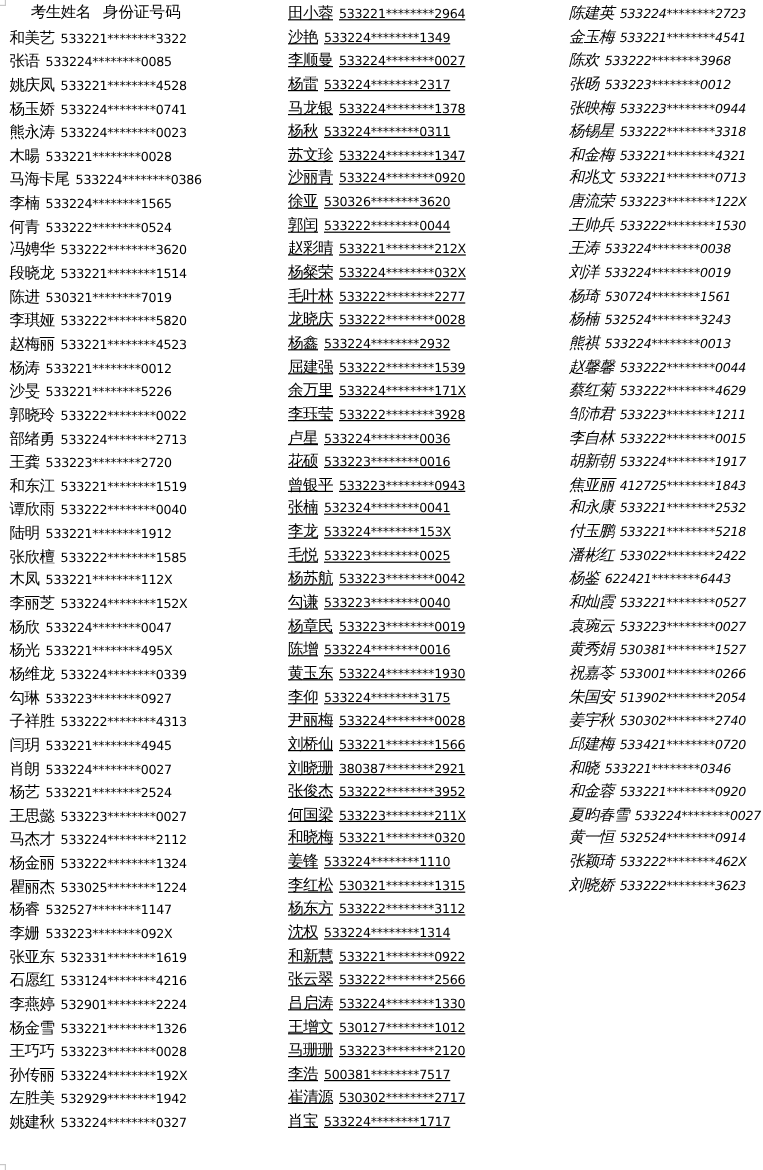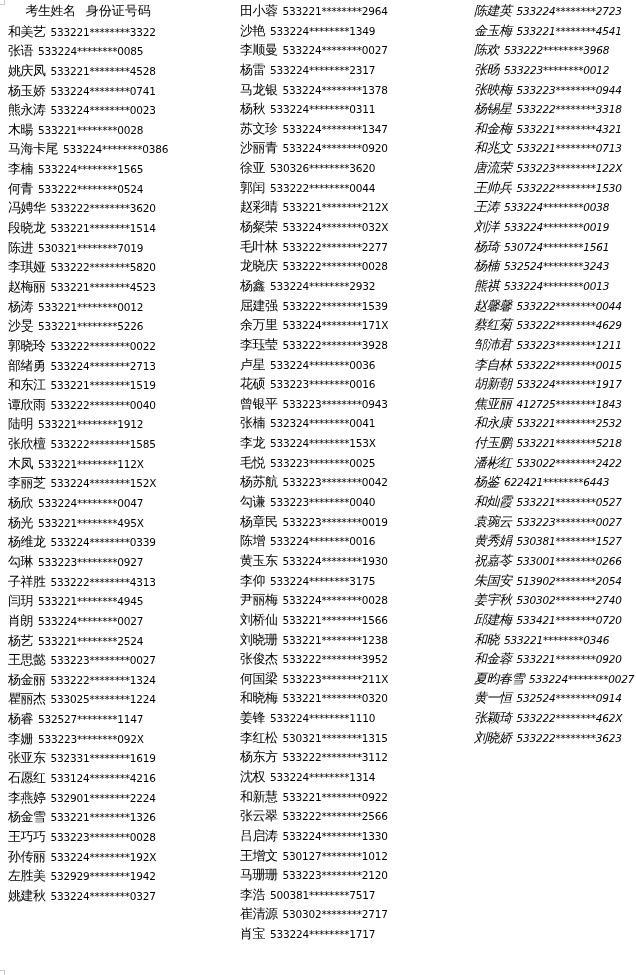--- a/index.html
+++ b/index.html
@@ -2,21 +2,21 @@
 <html><head>
 <meta charset="utf-8">
 <style>
   html, body { margin:0; padding:0; background:#ffffff; }
   body { width:636px; height:975px; position:relative; overflow:hidden;
          font-family:"DejaVu Sans", "Liberation Sans", sans-serif; color:#000; }
   .corner { position:absolute; left:0; top:0; width:4px; height:4px; border-right:1px solid #c8c8c8; border-bottom:1px solid #c8c8c8; }
   .corner-bl { position:absolute; left:0; bottom:0; width:4px; height:4px; border-right:1px solid #c8c8c8; border-top:1px solid #c8c8c8; }
   .col { position:absolute; top:0; }
   .col1 { left:8px; }
-  .col2 { left:240px; }
+  .col2 { left:240px;text-decoration:underline; }
   .col3 { left:474px;font-style:italic; }
   .row { height:19.65px; line-height:19.65px; white-space:nowrap; font-size:12.5px; }
   .row:first-child { margin-top:1px; }
   .name { font-size:13px; letter-spacing:-0.5px; }
   .id { font-size:10.5px; margin-left:5px; letter-spacing:-0.2px; font-family:"DejaVu Sans", sans-serif; }
   .header { font-size:13px;text-align:center; }
 </style>
 </head>
 <body>
 
@@ -39,35 +39,37 @@
       <div class="row"><span class="name">何青</span><span class="id">533222********0524</span></div>
       <div class="row"><span class="name">冯娉华</span><span class="id">533222********3620</span></div>
       <div class="row"><span class="name">段晓龙</span><span class="id">533221********1514</span></div>
       <div class="row"><span class="name">陈进</span><span class="id">530321********7019</span></div>
       <div class="row"><span class="name">李琪娅</span><span class="id">533222********5820</span></div>
       <div class="row"><span class="name">赵梅丽</span><span class="id">533221********4523</span></div>
       <div class="row"><span class="name">杨涛</span><span class="id">533221********0012</span></div>
       <div class="row"><span class="name">沙旻</span><span class="id">533221********5226</span></div>
       <div class="row"><span class="name">郭晓玲</span><span class="id">533222********0022</span></div>
       <div class="row"><span class="name">部绪勇</span><span class="id">533224********2713</span></div>
+      <div class="row"><span class="name">王龚</span><span class="id">533223********2720</span></div>
       <div class="row"><span class="name">和东江</span><span class="id">533221********1519</span></div>
       <div class="row"><span class="name">谭欣雨</span><span class="id">533222********0040</span></div>
       <div class="row"><span class="name">陆明</span><span class="id">533221********1912</span></div>
       <div class="row"><span class="name">张欣檀</span><span class="id">533222********1585</span></div>
       <div class="row"><span class="name">木凤</span><span class="id">533221********112X</span></div>
       <div class="row"><span class="name">李丽芝</span><span class="id">533224********152X</span></div>
       <div class="row"><span class="name">杨欣</span><span class="id">533224********0047</span></div>
       <div class="row"><span class="name">杨光</span><span class="id">533221********495X</span></div>
       <div class="row"><span class="name">杨维龙</span><span class="id">533224********0339</span></div>
       <div class="row"><span class="name">勾琳</span><span class="id">533223********0927</span></div>
       <div class="row"><span class="name">子祥胜</span><span class="id">533222********4313</span></div>
       <div class="row"><span class="name">闫玥</span><span class="id">533221********4945</span></div>
       <div class="row"><span class="name">肖朗</span><span class="id">533224********0027</span></div>
       <div class="row"><span class="name">杨艺</span><span class="id">533221********2524</span></div>
       <div class="row"><span class="name">王思懿</span><span class="id">533223********0027</span></div>
+      <div class="row"><span class="name">马杰才</span><span class="id">533224********2112</span></div>
       <div class="row"><span class="name">杨金丽</span><span class="id">533222********1324</span></div>
       <div class="row"><span class="name">瞿丽杰</span><span class="id">533025********1224</span></div>
       <div class="row"><span class="name">杨睿</span><span class="id">532527********1147</span></div>
       <div class="row"><span class="name">李姗</span><span class="id">533223********092X</span></div>
       <div class="row"><span class="name">张亚东</span><span class="id">532331********1619</span></div>
       <div class="row"><span class="name">石愿红</span><span class="id">533124********4216</span></div>
       <div class="row"><span class="name">李燕婷</span><span class="id">532901********2224</span></div>
       <div class="row"><span class="name">杨金雪</span><span class="id">533221********1326</span></div>
       <div class="row"><span class="name">王巧巧</span><span class="id">533223********0028</span></div>
       <div class="row"><span class="name">孙传丽</span><span class="id">533224********192X</span></div>
@@ -103,21 +105,21 @@
       <div class="row"><span class="name">李龙</span><span class="id">533224********153X</span></div>
       <div class="row"><span class="name">毛悦</span><span class="id">533223********0025</span></div>
       <div class="row"><span class="name">杨苏航</span><span class="id">533223********0042</span></div>
       <div class="row"><span class="name">勾谦</span><span class="id">533223********0040</span></div>
       <div class="row"><span class="name">杨章民</span><span class="id">533223********0019</span></div>
       <div class="row"><span class="name">陈增</span><span class="id">533224********0016</span></div>
       <div class="row"><span class="name">黄玉东</span><span class="id">533224********1930</span></div>
       <div class="row"><span class="name">李仰</span><span class="id">533224********3175</span></div>
       <div class="row"><span class="name">尹丽梅</span><span class="id">533224********0028</span></div>
       <div class="row"><span class="name">刘桥仙</span><span class="id">533221********1566</span></div>
-      <div class="row"><span class="name">刘晓珊</span><span class="id">533221********1238</span></div>
+      <div class="row"><span class="name">刘晓珊</span><span class="id">380387********2921</span></div>
       <div class="row"><span class="name">张俊杰</span><span class="id">533222********3952</span></div>
       <div class="row"><span class="name">何国梁</span><span class="id">533223********211X</span></div>
       <div class="row"><span class="name">和晓梅</span><span class="id">533221********0320</span></div>
       <div class="row"><span class="name">姜锋</span><span class="id">533224********1110</span></div>
       <div class="row"><span class="name">李红松</span><span class="id">530321********1315</span></div>
       <div class="row"><span class="name">杨东方</span><span class="id">533222********3112</span></div>
       <div class="row"><span class="name">沈权</span><span class="id">533224********1314</span></div>
       <div class="row"><span class="name">和新慧</span><span class="id">533221********0922</span></div>
       <div class="row"><span class="name">张云翠</span><span class="id">533222********2566</span></div>
       <div class="row"><span class="name">吕启涛</span><span class="id">533224********1330</span></div>

